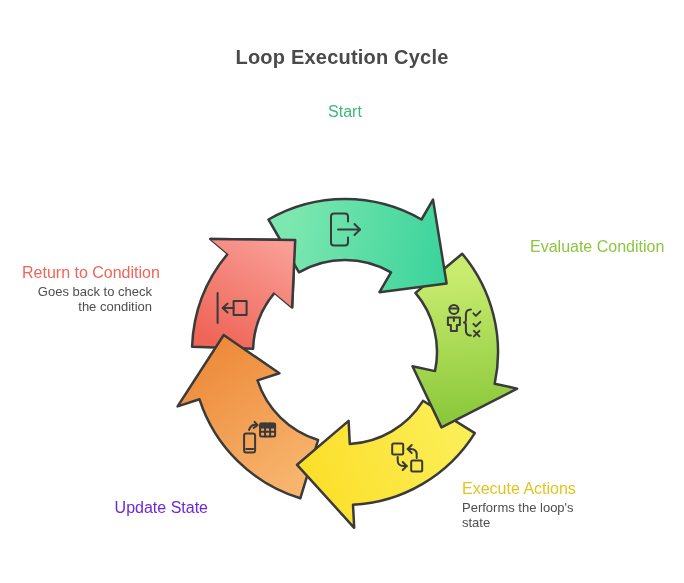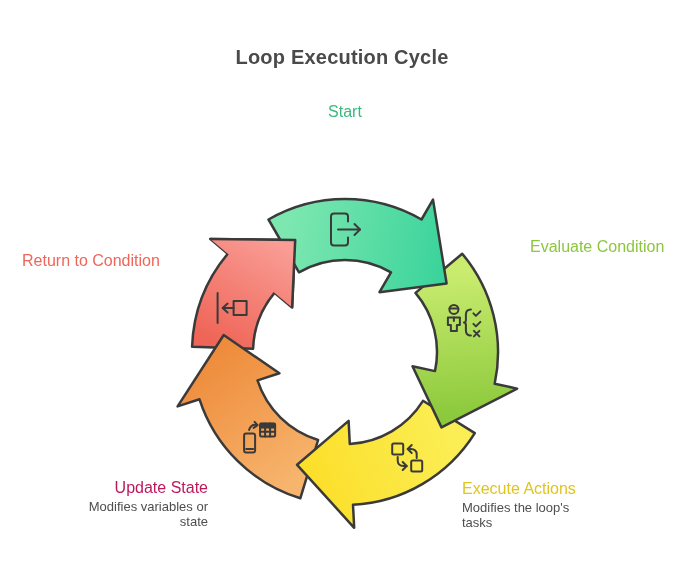--- a/index.html
+++ b/index.html
@@ -105,23 +105,23 @@
 <div class="step-label pos-start">
   <div class="step-title" style="color: rgb(59, 184, 124);">Start</div>
 </div>
 
 <div class="step-label pos-evaluate">
   <div class="step-title" style="color: rgb(140, 198, 62);">Evaluate Condition</div>
 </div>
 
 <div class="step-label pos-execute">
   <div class="step-title" style="color: rgb(224, 197, 29);">Execute Actions</div>
-  <div class="step-desc">Modifies the loop's tasks</div>
+  <div class="step-desc">Performs the loop's state</div>
 </div>
 
 <div class="step-label pos-update">
-  <div class="step-title" style="color: #be185d;">Update State</div>
-  <div class="step-desc">Modifies variables or state</div>
+  <div class="step-title" style="color: #6d28d9; margin-top: 20px;">Update State</div>
 </div>
 
 <div class="step-label pos-return">
-  <div class="step-title" style="color: rgb(240, 101, 90);">Return to Condition</div>
+  <div class="step-title" style="color: rgb(240, 101, 90); margin-top: 12px;">Return to Condition</div>
+  <div class="step-desc">Goes back to check the condition</div>
 </div>
 
 </body></html>

